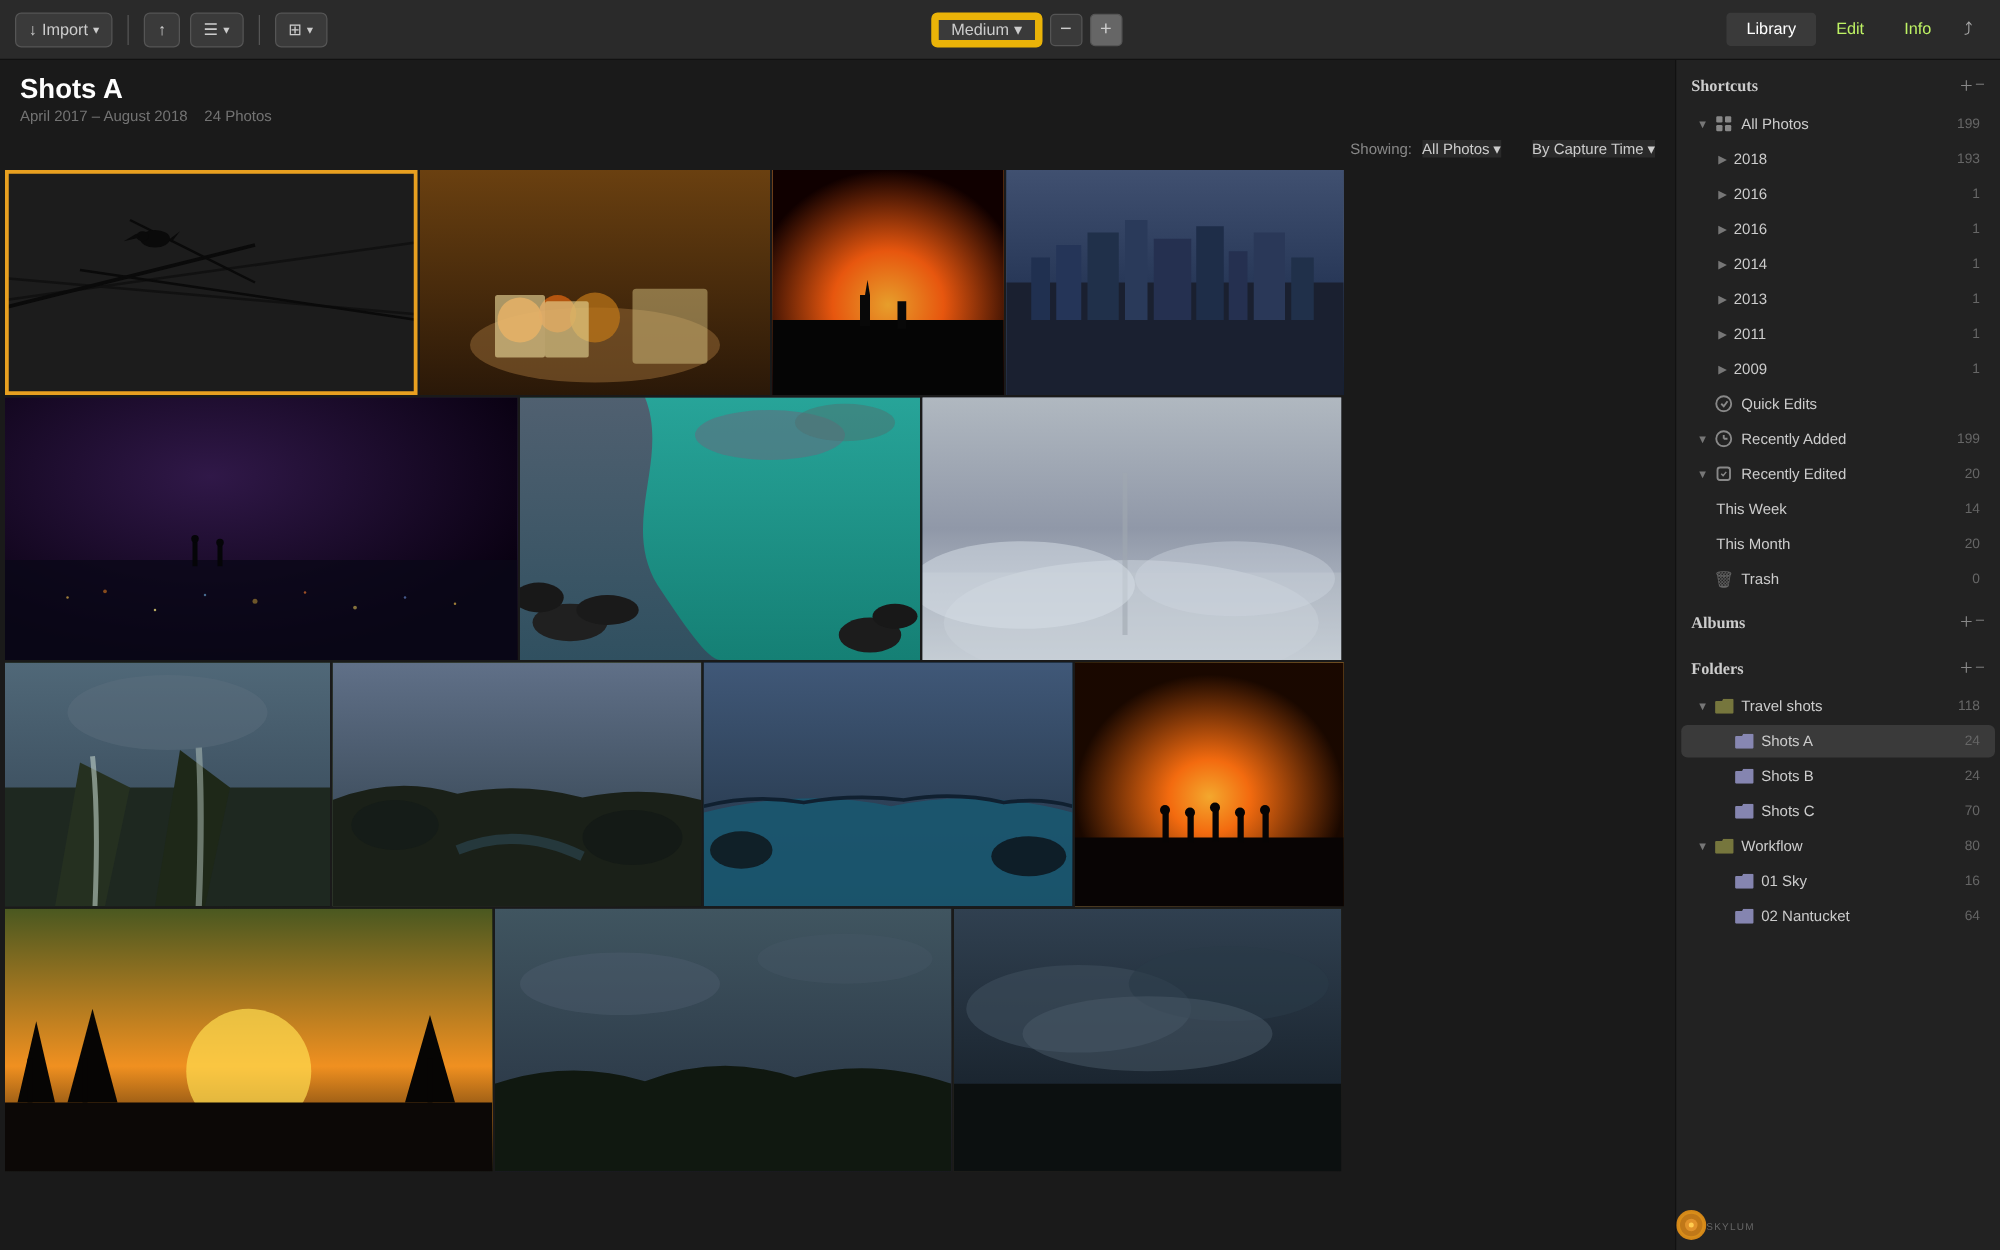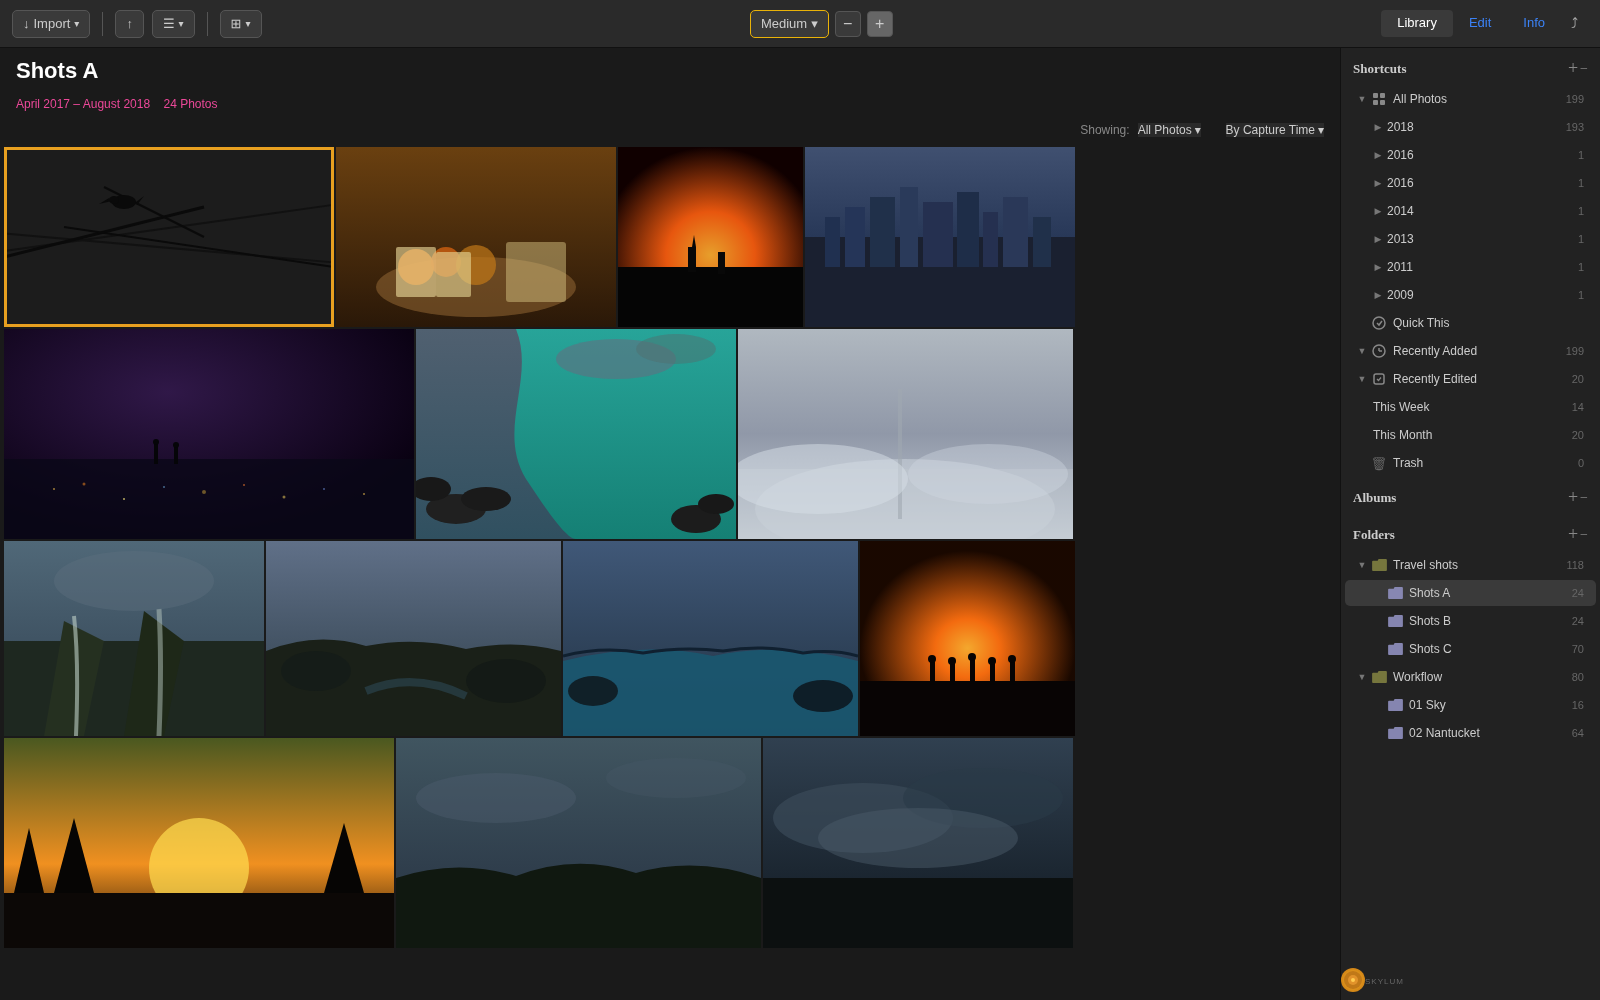--- a/index.html
+++ b/index.html
@@ -53,40 +53,40 @@
       height: 26px;
       display: flex;
       align-items: center;
       justify-content: center;
       cursor: pointer;
       font-size: 16px;
     }
     .zoom-btn.active { background: #555; }
     .medium-dropdown {
       background: #3a3a3a;
-      border: 1px solid #eab308;
+      border: 6px solid #eab308;
       border-radius: 5px;
       color: #ccc;
       padding: 4px 10px;
       font-size: 13px;
       cursor: pointer;
       display: flex;
       align-items: center;
       gap: 4px;
       height: 28px;
     }
     .top-right-tabs {
       display: flex;
       align-items: flex-start;
       margin-left: auto;
     }
     .top-tab {
       padding: 5px 16px;
       font-size: 13px;
-      color: #3b82f6;
+      color: #bef264;
       cursor: pointer;
       border-bottom: 2px solid transparent;
     }
     .top-tab.active {
       color: #fff;
       background: #3a3a3a;
       border-radius: 4px;
     }
     .top-tab-share {
       padding: 5px 10px;
@@ -115,22 +115,22 @@
       padding: 10px 16px 6px 16px;
       flex-shrink: 0;
     }
     #page-title {
       font-size: 22px;
       font-weight: 600;
       color: #fff;
     }
     #page-subtitle {
       font-size: 12px;
-      color: #ec4899;
-      margin-top: 13px;
+      color: #737373;
+      margin-top: 2px;
     }
 
     
     #filter-bar {
       display: flex;
       align-items: center;
       padding: 4px 16px 8px 16px;
       gap: 8px;
       flex-shrink: 0;
     }
@@ -792,21 +792,21 @@
     </div>
 
     <div class="sidebar-item">
       <span class="chevron" style="visibility:hidden;">▶</span>
       <span class="sidebar-item-icon">
         <svg width="14" height="14" viewBox="0 0 14 14">
             <circle cx="7" cy="7" r="6" stroke="#888" stroke-width="1.5" fill="none"></circle>
             <path d="M5,7 L7,9 L10,5" stroke="#888" stroke-width="1.5" fill="none"></path>
           </svg>
       </span>
-      <span class="sidebar-item-label">Quick This</span>
+      <span class="sidebar-item-label">Quick Edits</span>
     </div>
 
     <div class="sidebar-item">
       <span class="chevron">▼</span>
       <span class="sidebar-item-icon">
         <svg width="14" height="14" viewBox="0 0 14 14">
             <circle cx="7" cy="7" r="6" stroke="#888" stroke-width="1.5" fill="none"></circle>
             <line x1="7" y1="4" x2="7" y2="7" stroke="#888" stroke-width="1.5"></line>
             <line x1="7" y1="7" x2="10" y2="7" stroke="#888" stroke-width="1.5"></line>
           </svg>

